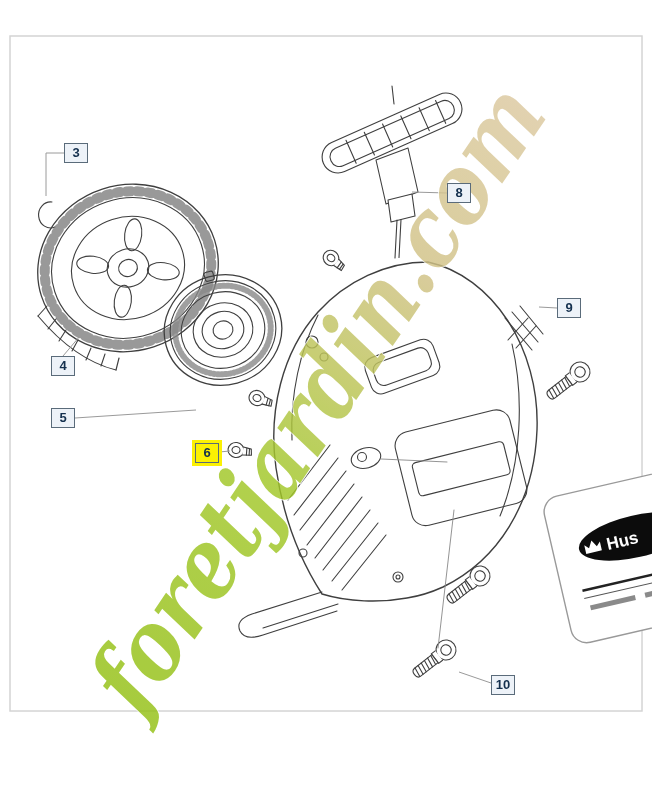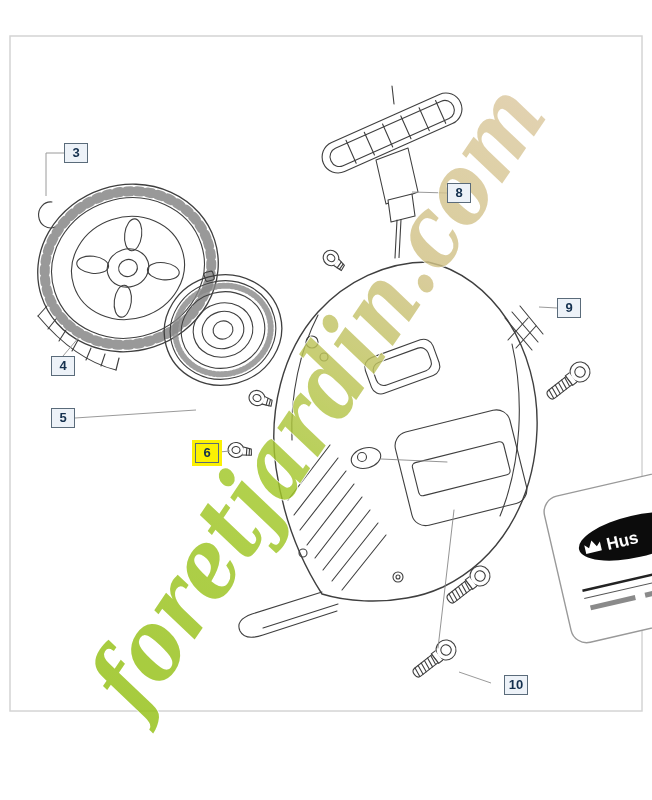--- a/index.html
+++ b/index.html
@@ -226,13 +226,13 @@
   </g>
 </svg>
 </div>
 
 <div class="callout" style="left:64px;  top:143px;">3</div>
 <div class="callout" style="left:51px;  top:356px;">4</div>
 <div class="callout" style="left:51px;  top:408px;">5</div>
 <div class="callout highlight" style="left:195px; top:443px;">6</div>
 <div class="callout" style="left:447px; top:183px;">8</div>
 <div class="callout" style="left:557px; top:298px;">9</div>
-<div class="callout" style="left:504px; top:675px;">10</div>
+<div class="callout" style="left:491px; top:675px;">10</div>
 
 </body></html>

